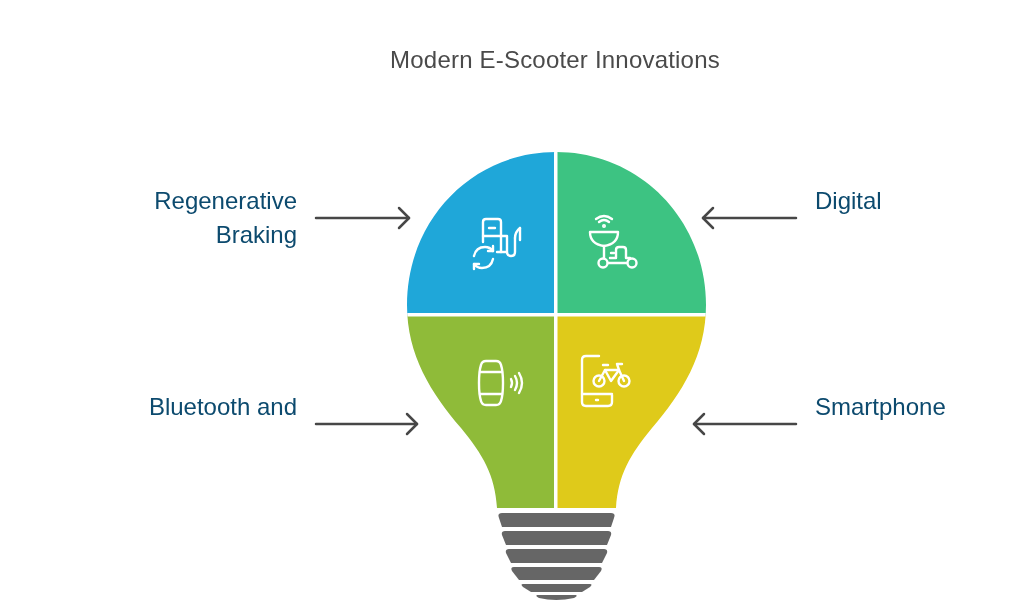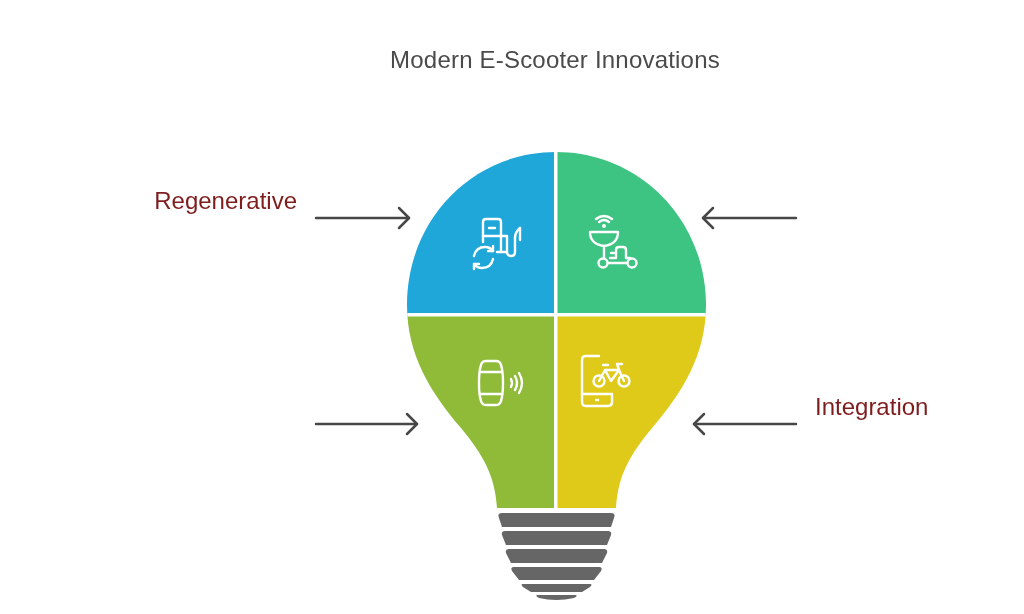--- a/index.html
+++ b/index.html
@@ -1,42 +1,45 @@
 <!DOCTYPE html>
 <html><head>
 <meta charset="utf-8">
 <style>
   html, body { margin: 0; padding: 0; background: #ffffff; }
   body { width: 1024px; height: 614px; position: relative; overflow: hidden;
          font-family: "Liberation Sans", "DejaVu Sans", sans-serif; color: #474747; }
   .title { position: absolute; left: 0; width: 1110px; top: 46px; text-align: center;
            font-size: 24px; color: #4a4a4a; letter-spacing: 0.2px; }
-  .label { position: absolute; font-size: 24px; line-height: 34px; color: #7f1d1d; }
+  .label { position: absolute; font-size: 24px; line-height: 34px; color: #0c4a6e; }
   .label.left { text-align: right; }
   .label.right { text-align: left; }
   #lbl-tl { right: 727px; top: 184px; }
   #lbl-bl { right: 727px; top: 390px; }
   #lbl-tr { left: 815px; top: 184px; }
   #lbl-br { left: 815px; top: 390px; }
   svg.diagram { position: absolute; left: 0; top: 0; }
 </style>
 </head>
 <body>
 
 <div class="title">Modern E-Scooter Innovations</div>
 
 <div class="label left" id="lbl-tl">
   <div>Regenerative</div>
+  <div>Braking</div>
 </div>
 <div class="label right" id="lbl-tr">
+  <div>Digital</div>
 </div>
 <div class="label left" id="lbl-bl">
+  <div>Bluetooth and</div>
 </div>
 <div class="label right" id="lbl-br">
-  <div>Integration</div>
+  <div>Smartphone</div>
 </div>
 
 <svg class="diagram" width="1024" height="614" viewBox="0 0 1024 614" xmlns="http://www.w3.org/2000/svg">
   <defs>
     <clipPath id="bulbClip">
       <path d="M556,152
                C640,152 706,220 706,305
                C706,355 682,393 652,428
                C630,455 618,475 616,508
                L497,508

